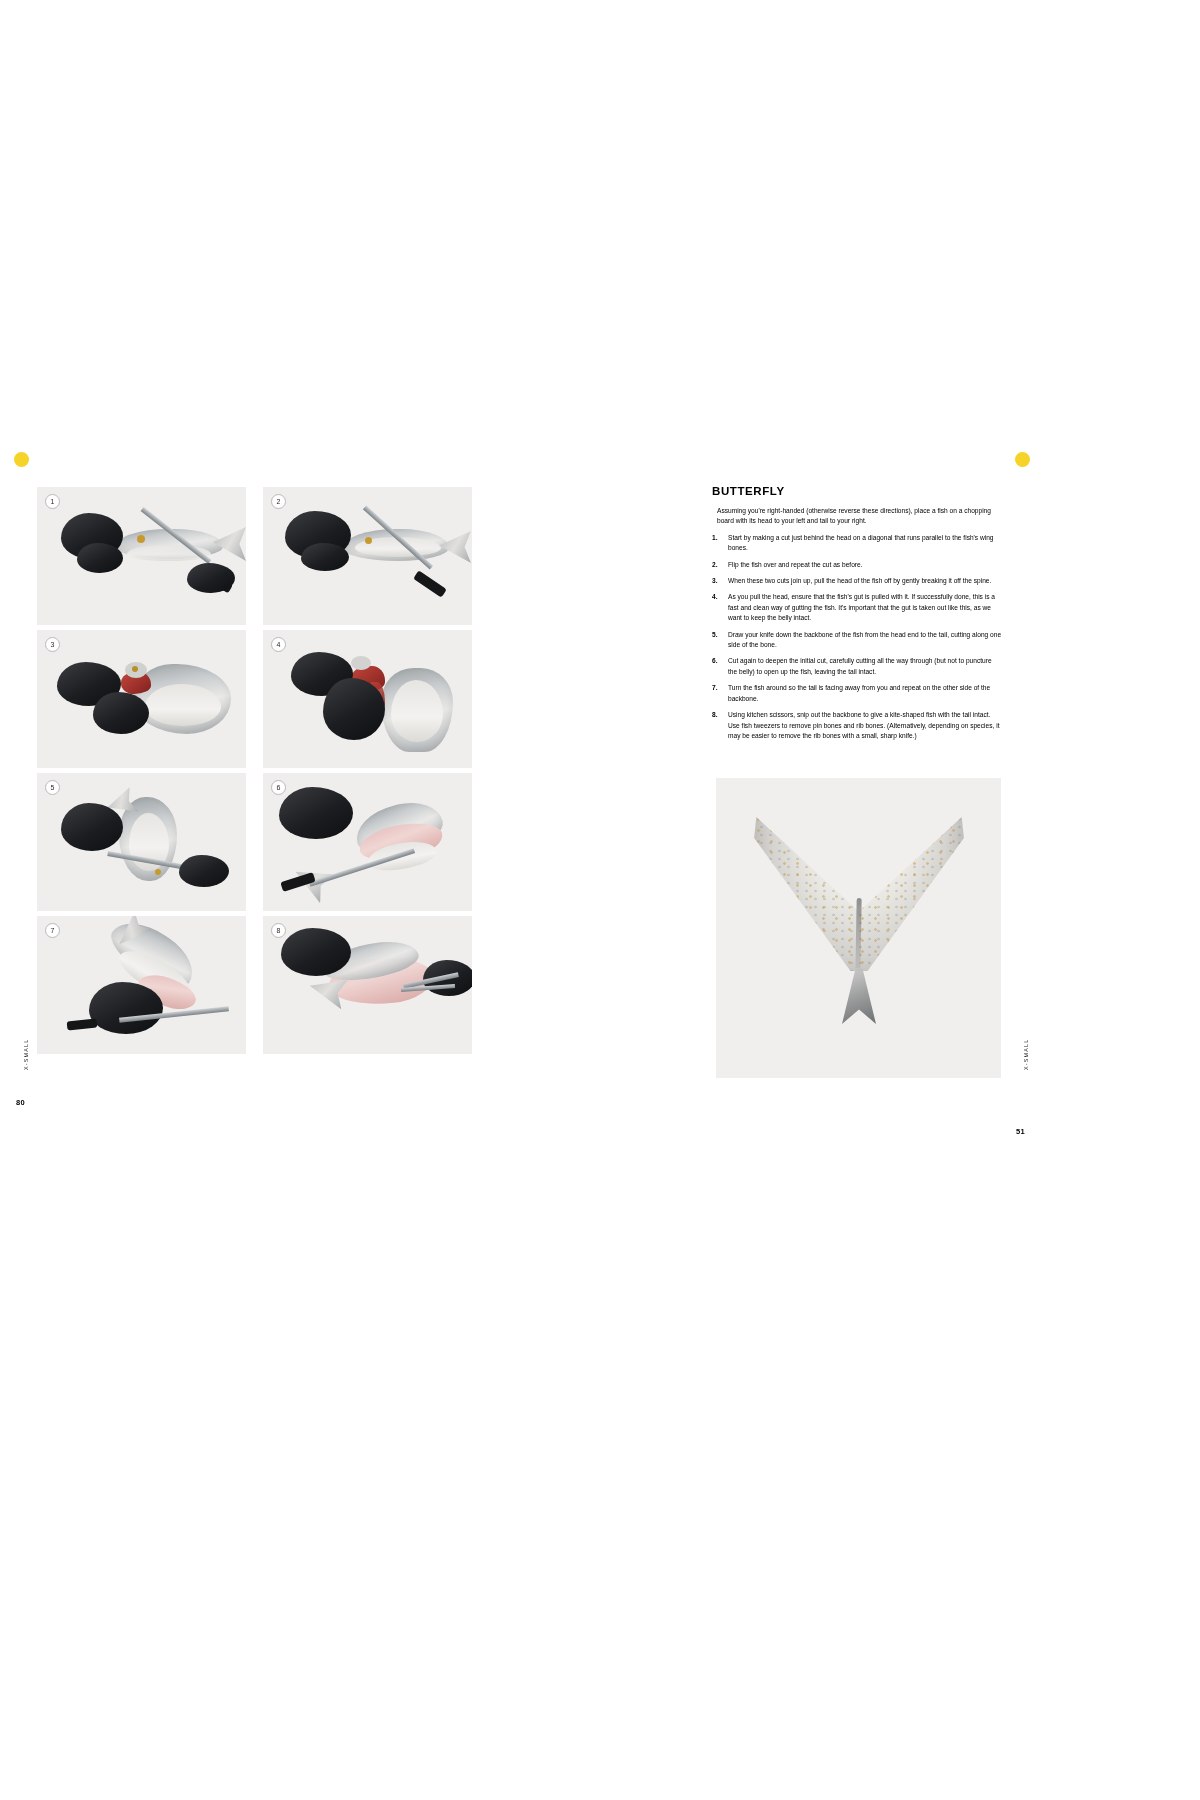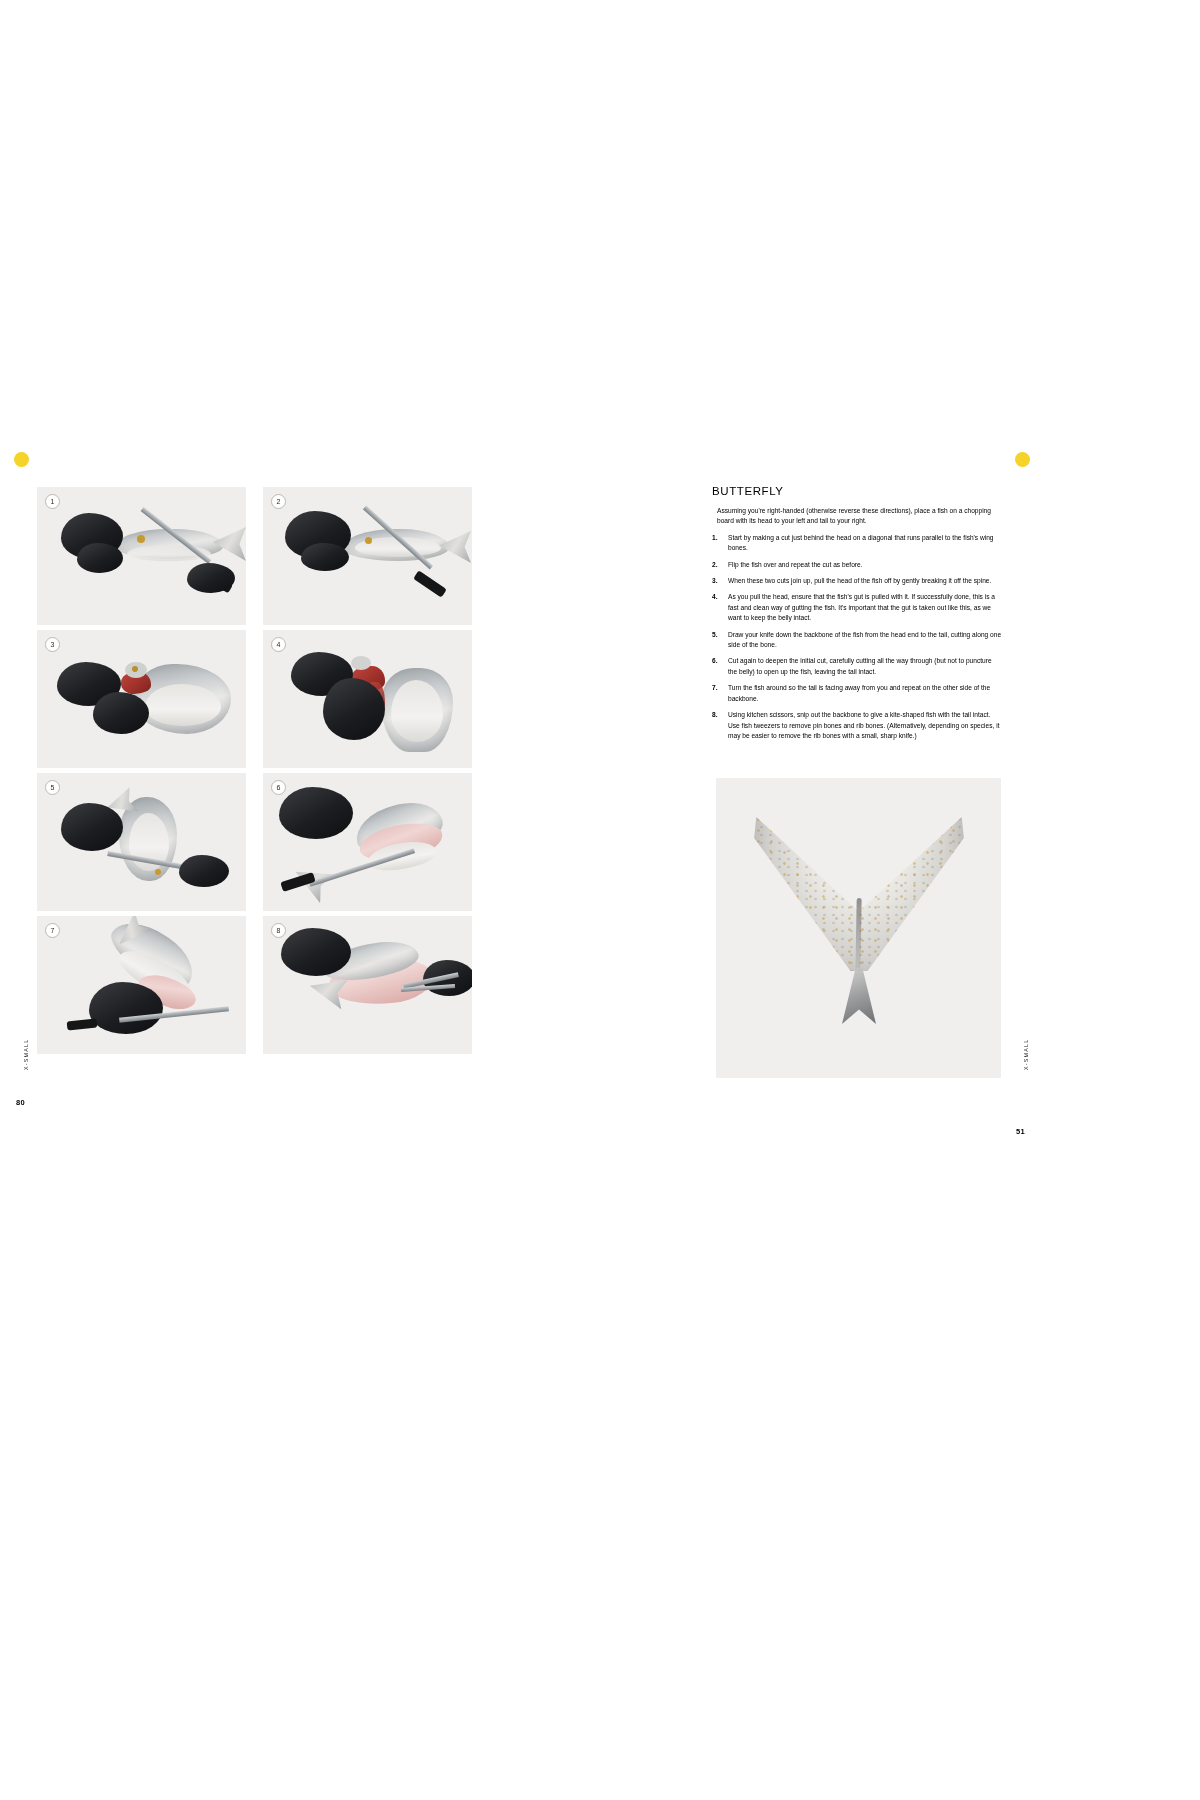--- a/index.html
+++ b/index.html
@@ -124,21 +124,21 @@
 
   
   #right-content {
     position: absolute;
     left: 712px;
     top: 485px;
     width: 290px;
   }
   #section-title {
     font-size: 11.5px;
-    font-weight: normal;
+    font-weight: bold;
     letter-spacing: .6px;
     margin: 0 0 9px 0;
   }
   #intro {
     font-size: 6.6px;
     line-height: 10.4px;
     margin: 0 0 6px 5px;
     text-align: left;
   }
   ol#steps {

